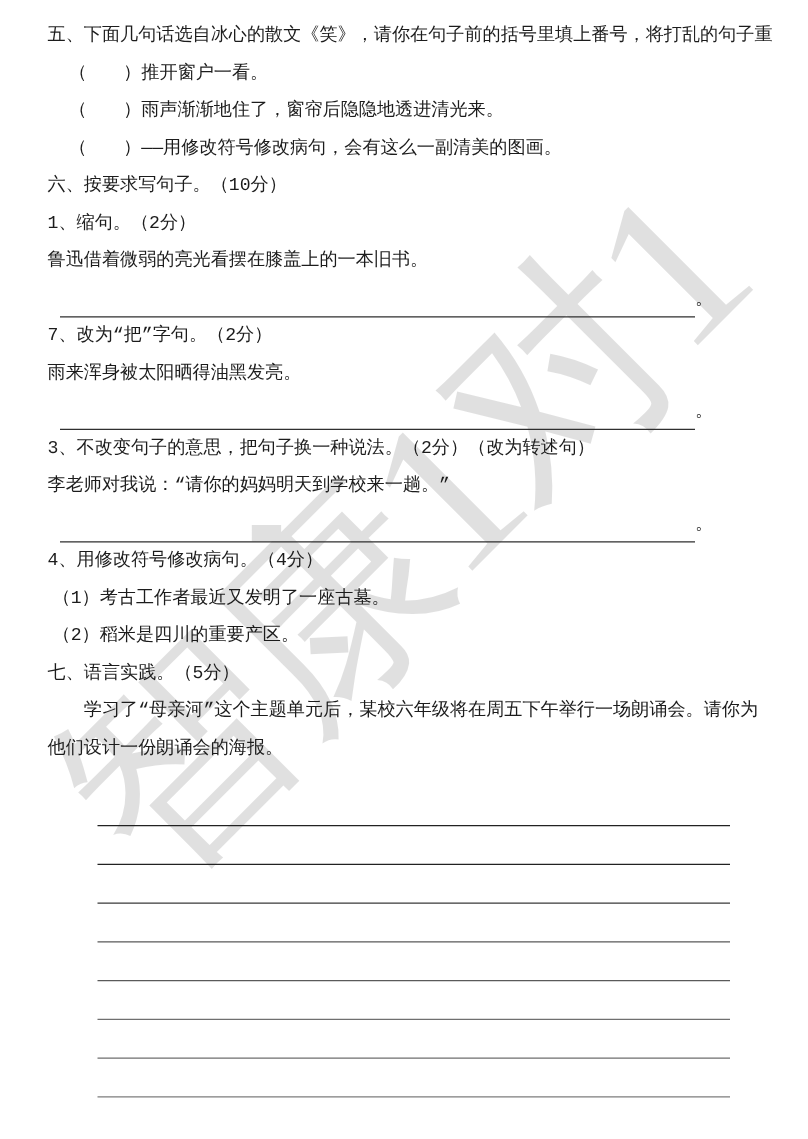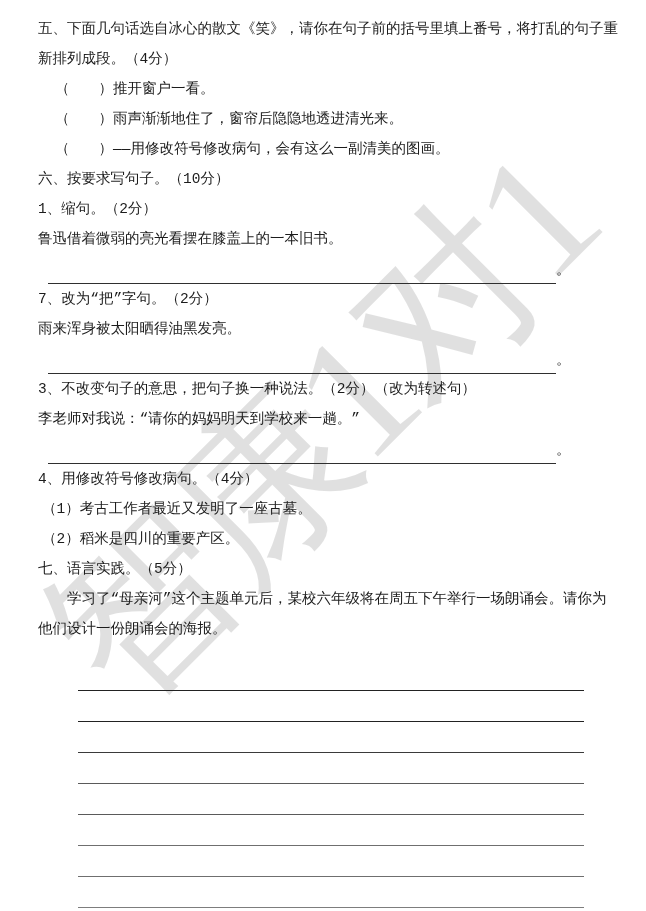--- a/index.html
+++ b/index.html
@@ -33,21 +33,20 @@
   .ans-line:nth-child(n+8){border-color:#7d7d7d;}
 </style>
 </head>
 <body>
 
 <div class="watermark">智康1对1</div>
 
 <div class="doc">
 
   <div class="row">五、下面几句话选自冰心的散文《笑》，请你在句子前的括号里填上番号，将打乱的句子重</div>
-  <div class="row">新排列成段。（4分）</div>
   <div class="row item">（　　）推开窗户一看。</div>
   <div class="row item">（　　）雨声渐渐地住了，窗帘后隐隐地透进清光来。</div>
   <div class="row item">（　　）——用修改符号修改病句，会有这么一副清美的图画。</div>
 
   <div class="row">六、按要求写句子。（10分）</div>
 
   <div class="row">1、缩句。（2分）</div>
   <div class="row">鲁迅借着微弱的亮光看摆在膝盖上的一本旧书。</div>
   <div class="blank-row">
     <span class="blank"></span><span>。</span>

